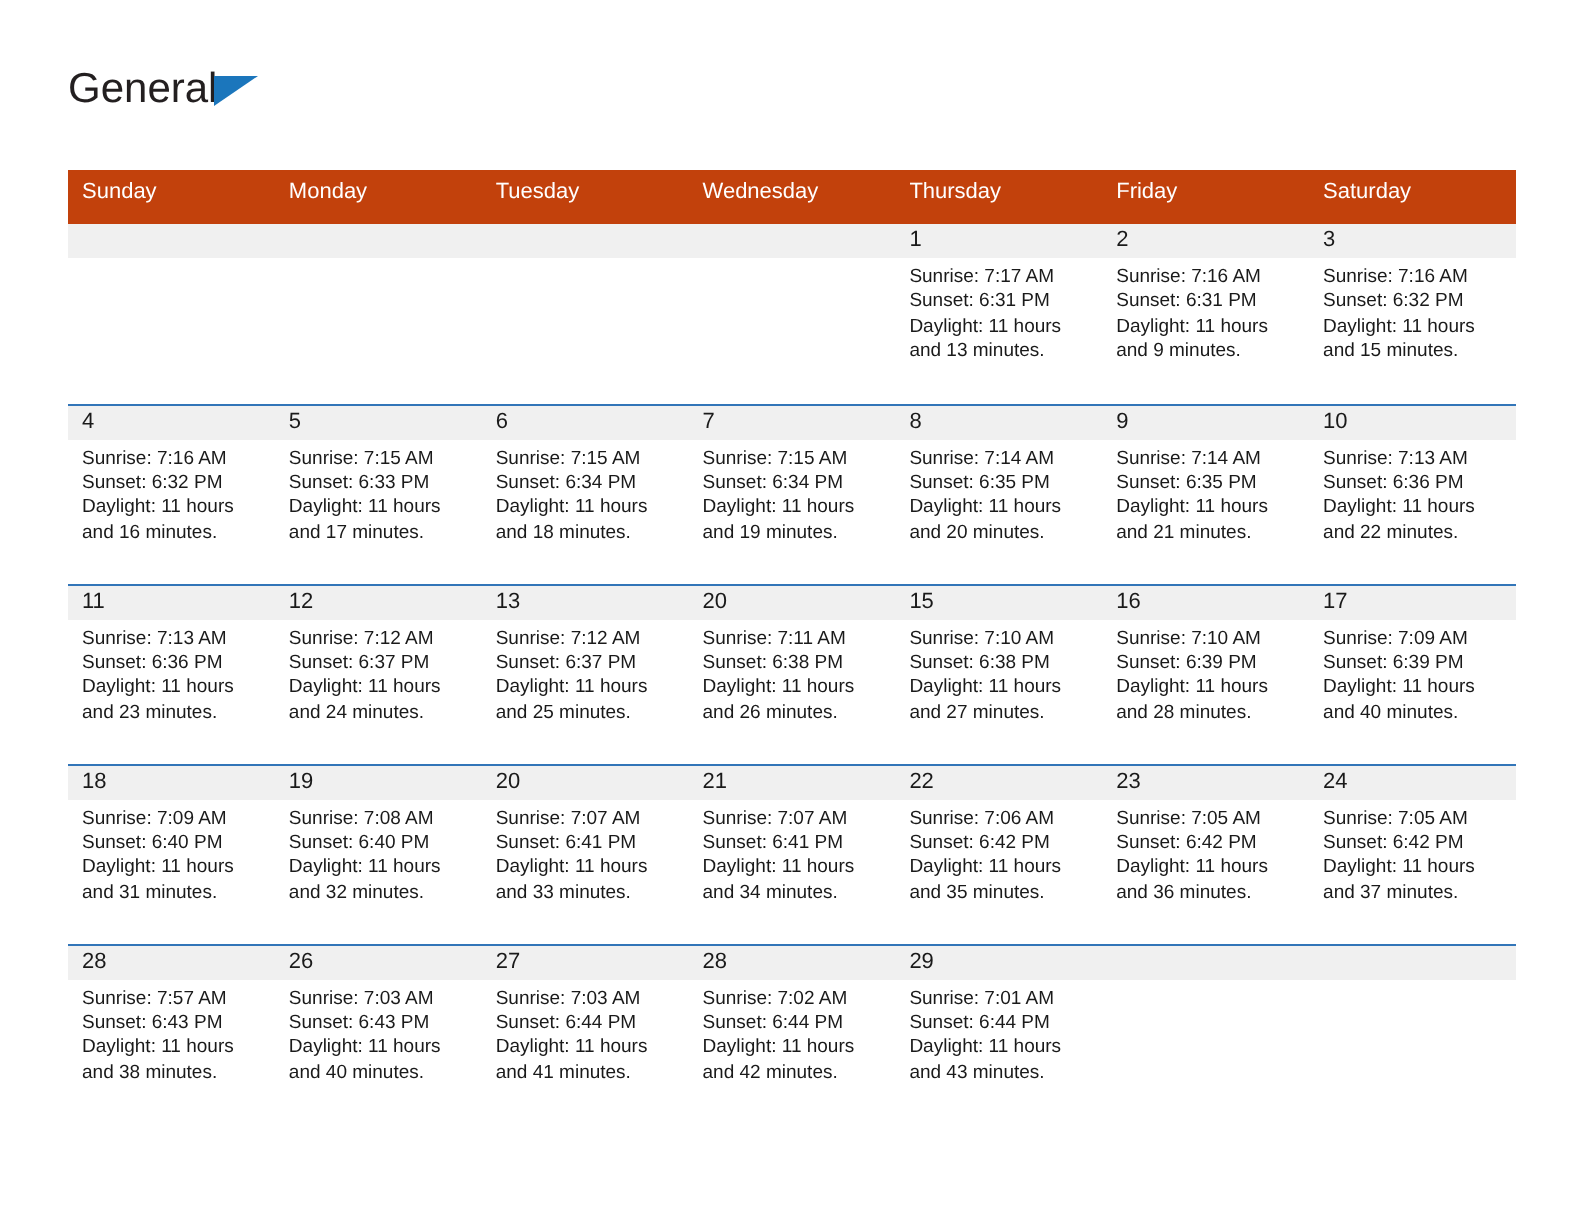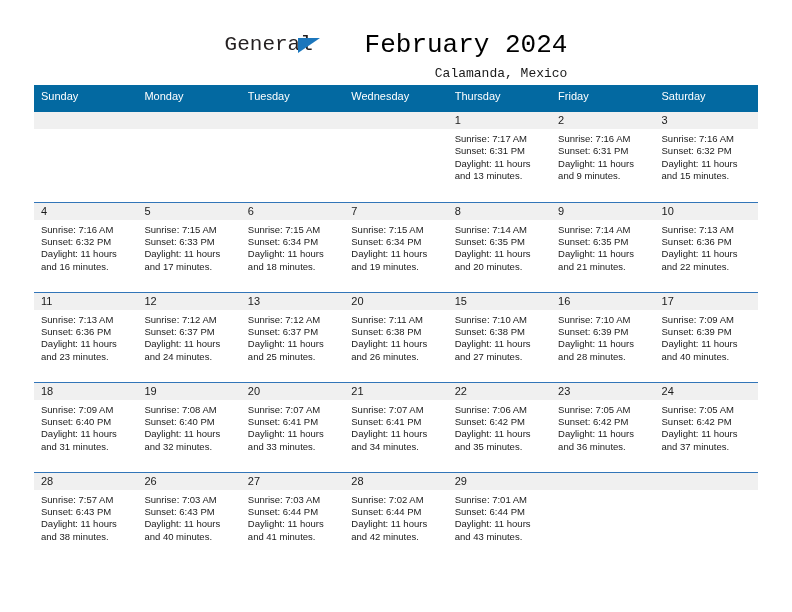--- a/index.html
+++ b/index.html
@@ -18,25 +18,24 @@
     position: relative;
     width: 792px;
     height: 612px;
     box-sizing: border-box;
   }
 
   
   .header {
     display: flex;
     align-items: flex-start;
-    justify-content: center;
+    justify-content: flex-start;
     padding: 30px 34px 0 34px;
     box-sizing: border-box;
     height: 76px;
-    font-family: Liberation Mono, monospace;
   }
   .logo {
     position: relative;
     width: 140px;
     height: 48px;
     padding-top: 4px;
   }
   .logo-general {
     font-size: 21px;
     color: #231f20;
@@ -86,21 +85,21 @@
     margin: 9px 34px 0 34px;
     width: 724px;
     box-sizing: border-box;
   }
   table.cal-table {
     border-collapse: collapse;
     table-layout: fixed;
     width: 724px;
   }
   table.cal-table th {
-    background: #0369a1;
+    background: #c2410c;
     color: #ffffff;
     font-size: 11px;
     font-weight: normal;
     text-align: left;
     padding: 5px 0 10px 7px;
     height: 19px;
     box-sizing: border-box;
   }
   table.cal-table col {
     width: 103.43px;
@@ -143,24 +142,20 @@
 
 <div class="page">
 
   <div class="header">
 
     <div class="logo">
       <span class="logo-general">General</span>
       <span class="logo-triangle"></span>
     </div>
 
-    <div class="title-block">
-      <div class="cal-title">February 2024</div>
-      <div class="cal-subtitle">Calamanda, Mexico</div>
-    </div>
 
   </div>
 
   <div class="calendar">
     <table class="cal-table">
       <colgroup>
         <col>
           <col>
           <col>
           <col>

